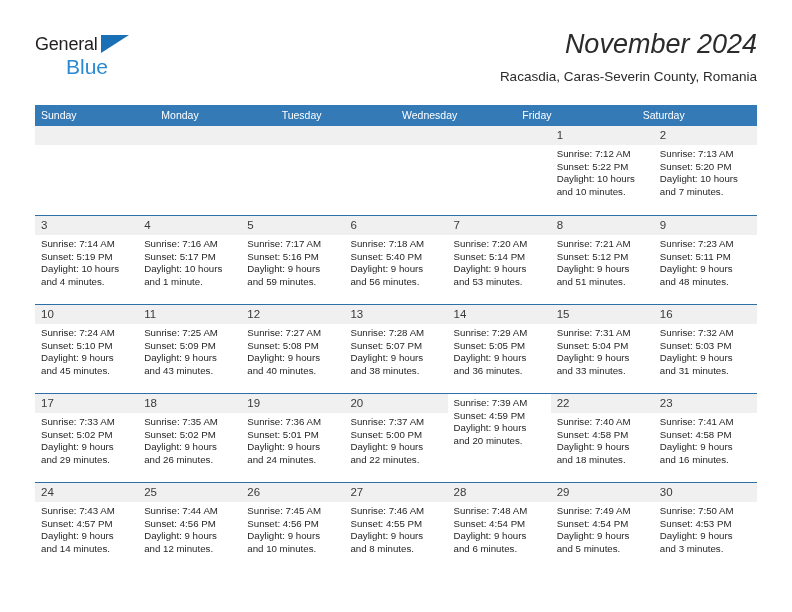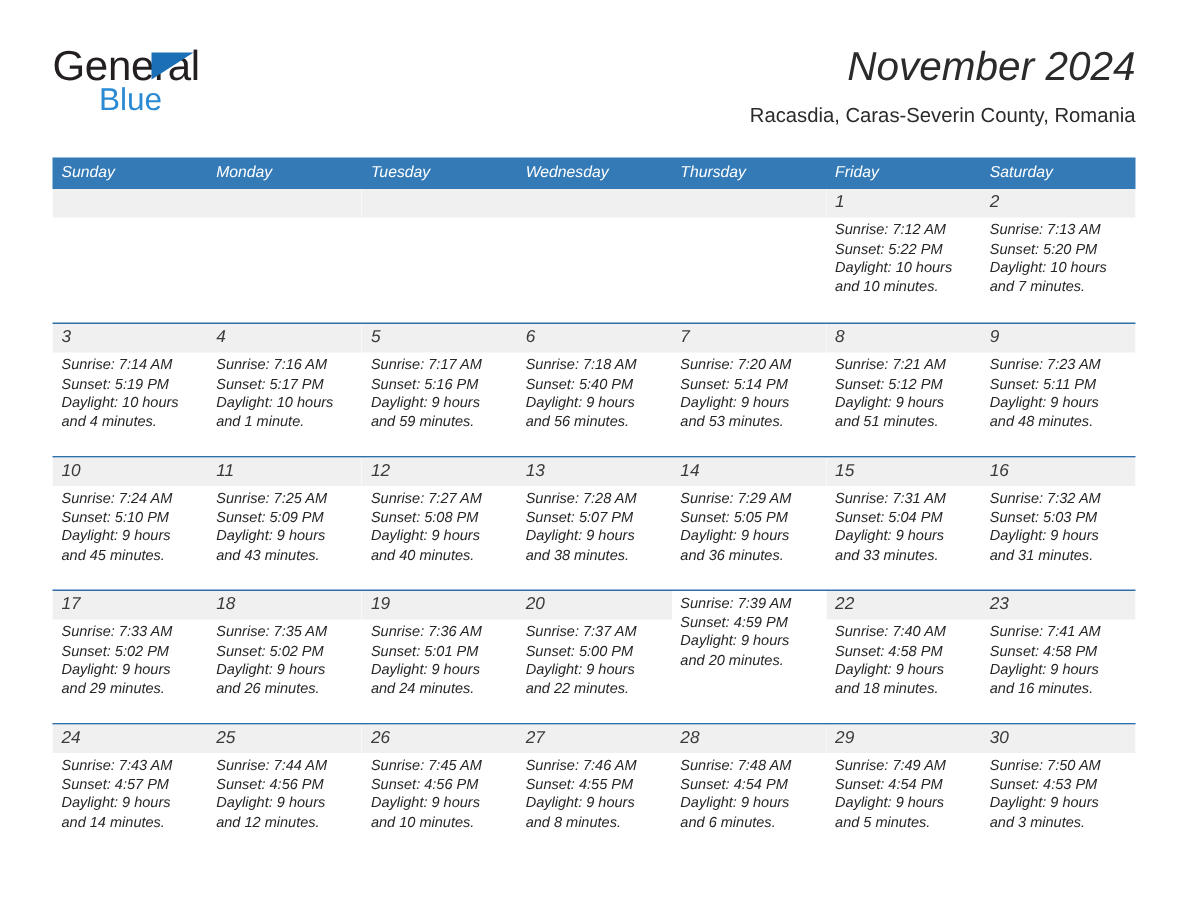--- a/index.html
+++ b/index.html
@@ -37,21 +37,21 @@
     top: 4px;
     width: 200px;
     height: 50px;
   }
   .brand-row1 {
     position: relative;
     height: 24px;
     line-height: 24px;
   }
   .brand-general {
-    font-size: 28px;
+    font-size: 18px;
     color: #231f20;
     letter-spacing: -0.2px;
   }
   .brand-triangle {
     position: absolute;
     left: 66px;
     top: 3px;
     width: 0;
     height: 0;
     border-left: 28px solid #1a6fb5;
@@ -90,21 +90,20 @@
     margin-top: 7px;
     white-space: nowrap;
   }
 
   
   .calendar {
     position: absolute;
     left: 35px;
     top: 105px;
     width: 722px;
-    font-style: italic;
   }
 
   .dow-row {
     display: flex;
     background: #337ab7;
     height: 21px;
   }
   .dow-cell {
     flex: 1 1 0;
     color: #ffffff;
@@ -179,21 +178,20 @@
     </div>
 
   </div>
 
   <div class="calendar">
     <div class="dow-row" id="dow-row">
         <div class="dow-cell">Sunday</div>
         <div class="dow-cell">Monday</div>
         <div class="dow-cell">Tuesday</div>
         <div class="dow-cell">Wednesday</div>
-        <div class="dow-cell">Thursday</div>
         <div class="dow-cell">Friday</div>
         <div class="dow-cell">Saturday</div>
       </div>
     <div id="weeks-container">
         <div class="week-row first">
           <div class="day-cell empty">
             <div class="date-band"></div>
           </div>
           <div class="day-cell empty">
             <div class="date-band"></div>

